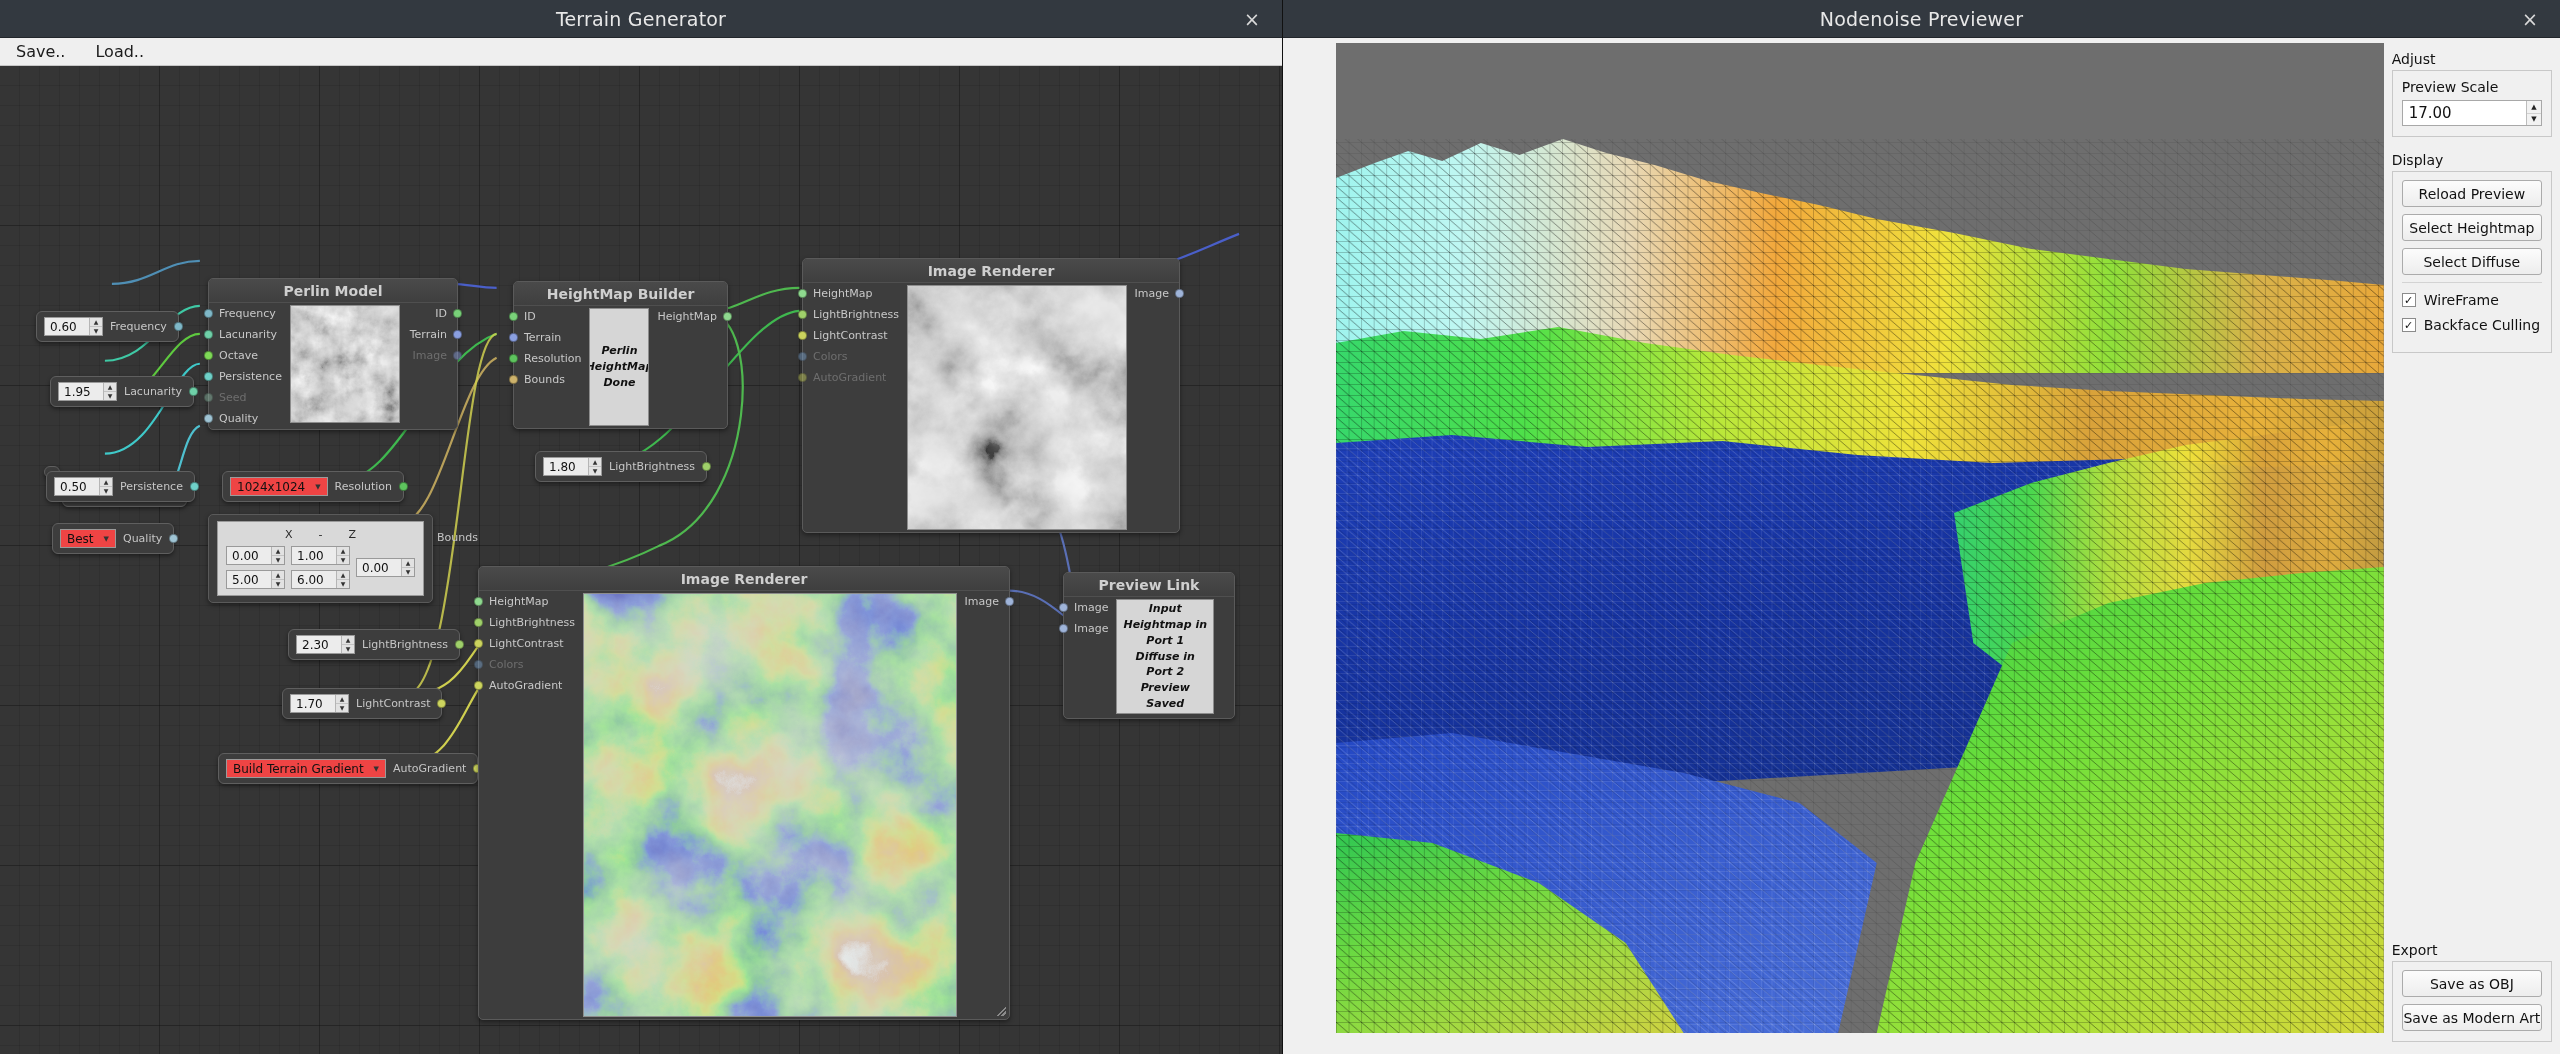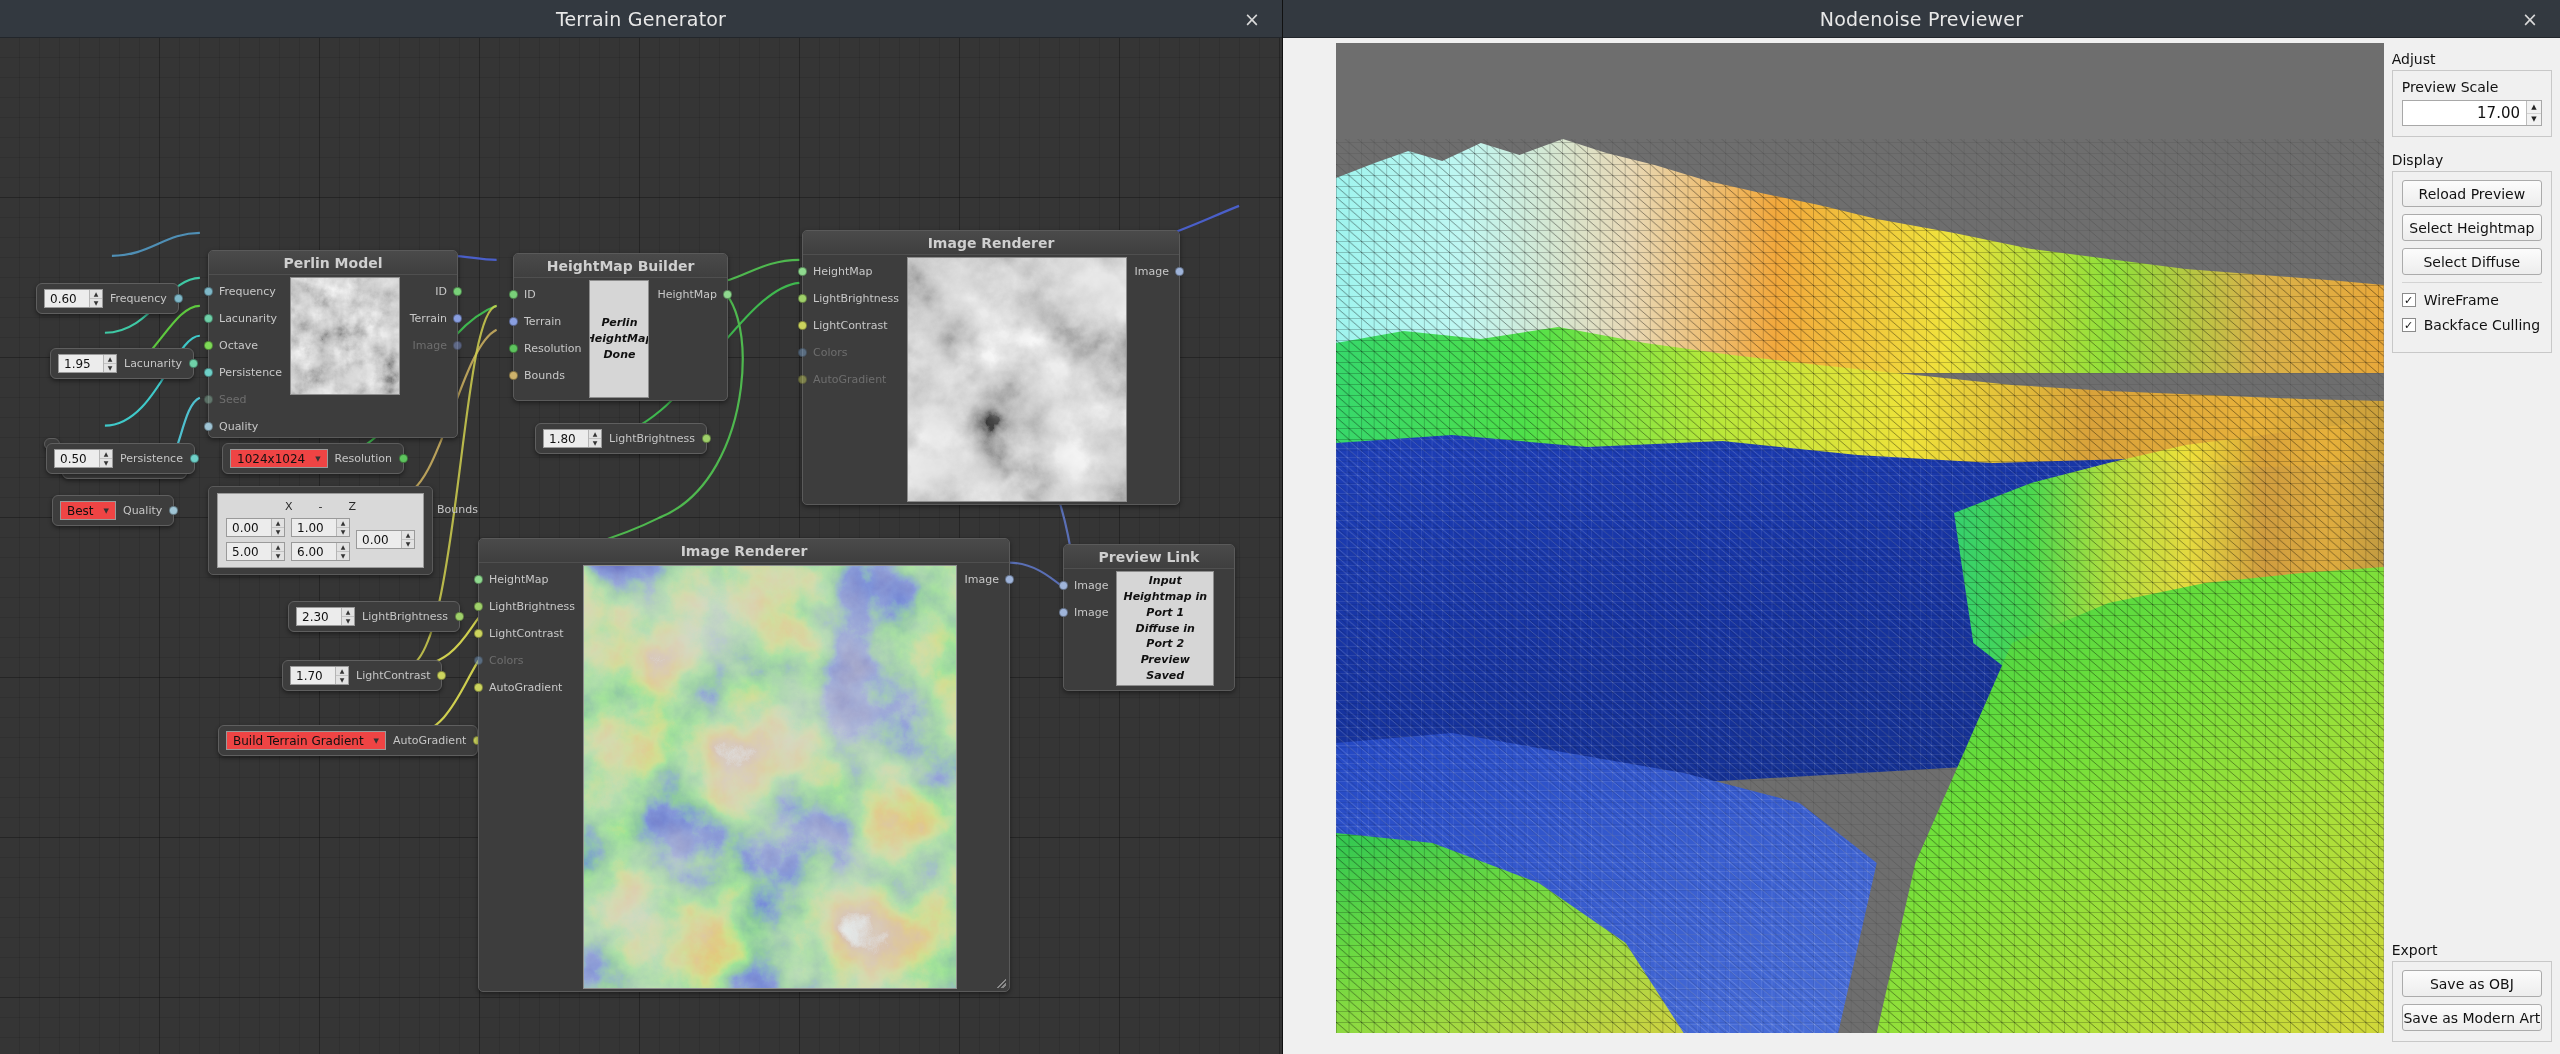--- a/index.html
+++ b/index.html
@@ -37,21 +37,21 @@
   
   .node { position:absolute; background:#3d3d3d; border:1px solid #5a5a5a;
     border-radius:5px; box-shadow:0 2px 5px rgba(0,0,0,.45); }
   .node-head { text-align:center; color:#cfcfcf; font-size:14px; font-weight:bold;
     padding:4px 0 3px; background:linear-gradient(#4a4a4a,#3f3f3f);
     border-radius:4px 4px 0 0; border-bottom:1px solid #4f4f4f; }
   .node-body { position:relative; display:flex; }
   .ports { display:flex; flex-direction:column; }
   .ports.out { align-items:flex-end; }
   .port { display:flex; align-items:center; gap:6px; font-size:11px;
-    color:#c8c8c8; padding:4px 8px 4px 0; white-space:nowrap; cursor:pointer;margin-top:6px; }
+    color:#c8c8c8; padding:4px 8px 4px 0; white-space:nowrap; cursor:pointer; }
   .ports.out .port { flex-direction:row-reverse; padding:4px 0 4px 8px; }
   .port .dot { width:9px; height:9px; border-radius:50%; flex:0 0 9px;
     margin-left:-5px; border:1px solid rgba(0,0,0,.35); }
   .ports.out .port .dot { margin-left:0; margin-right:-5px; }
   .port.dim { color:#6e6e6e; }
   .port.dim .dot { opacity:.45; }
   .thumb { background:#d6d6d6; border:1px solid #8d8d8d; position:relative;
     overflow:hidden; }
   .thumb .note { position:absolute; inset:0; display:flex; align-items:center;
     justify-content:center; text-align:center; font-style:italic; font-weight:bold;
@@ -97,21 +97,21 @@
   .terr { position:absolute; left:0; top:0; width:100%; height:100%; }
 
   
   .panel { width:182px; padding:6px 8px 8px; display:flex; flex-direction:column;
     font-size:14px; color:#111; }
   .grp-title { font-size:14px; margin:2px 0 3px; }
   .grp { border:1px solid #c8c8c8; padding:8px 9px 10px; margin-bottom:13px; }
   .fld-label { font-size:14px; margin-bottom:5px; }
   .scale-spin { display:flex; height:26px; border:1px solid #a8a8a8; background:#fff; }
   .scale-spin input { flex:1; border:0; outline:none; font-size:15px; padding:0 6px;
-    width:10px; font-family:inherit; color:#111;text-align:right; }
+    width:10px; font-family:inherit; color:#111; }
   .scale-spin .arr { width:15px; background:#f2f2f2; border-left:1px solid #bdbdbd;
     display:flex; flex-direction:column; }
   .scale-spin .arr span { flex:1; display:flex; align-items:center;
     justify-content:center; font-size:7px; cursor:pointer; color:#222; }
   .scale-spin .arr span:first-child { border-bottom:1px solid #d2d2d2; }
   .btn { display:block; width:100%; height:27px; margin-bottom:7px;
     background:linear-gradient(#fcfcfc,#ededed); border:1px solid #ababab;
     border-radius:3px; font-size:14px; color:#111; cursor:pointer;
     font-family:inherit; }
   .sep { height:1px; background:#d3d3d3; margin:6px 0 9px; }
@@ -127,20 +127,24 @@
 
 <div class="app">
 
   <div class="win-left">
 
     <div class="titlebar">
       <span class="title">Terrain Generator</span>
       <span class="close">×</span>
     </div>
 
+    <div class="menubar">
+      <span class="mi">Save..</span>
+      <span class="mi">Load..</span>
+    </div>
 
     <div class="canvas">
 
       <svg class="wires" viewBox="0 0 1283 988" preserveAspectRatio="none">
         <g fill="none" stroke-width="2.2">
           <path d="M112 218 C150 218 165 195 200 195" stroke="#4f8fb5"></path>
           <path d="M105 295 C150 295 168 240 200 240" stroke="#3fc9a5"></path>
           <path d="M107 340 C150 340 170 268 200 268" stroke="#5ec93f"></path>
           <path d="M105 388 C155 388 175 298 200 298" stroke="#3fc9c9"></path>
           <path d="M155 438 C180 438 180 368 200 360" stroke="#4fc0cf"></path>

